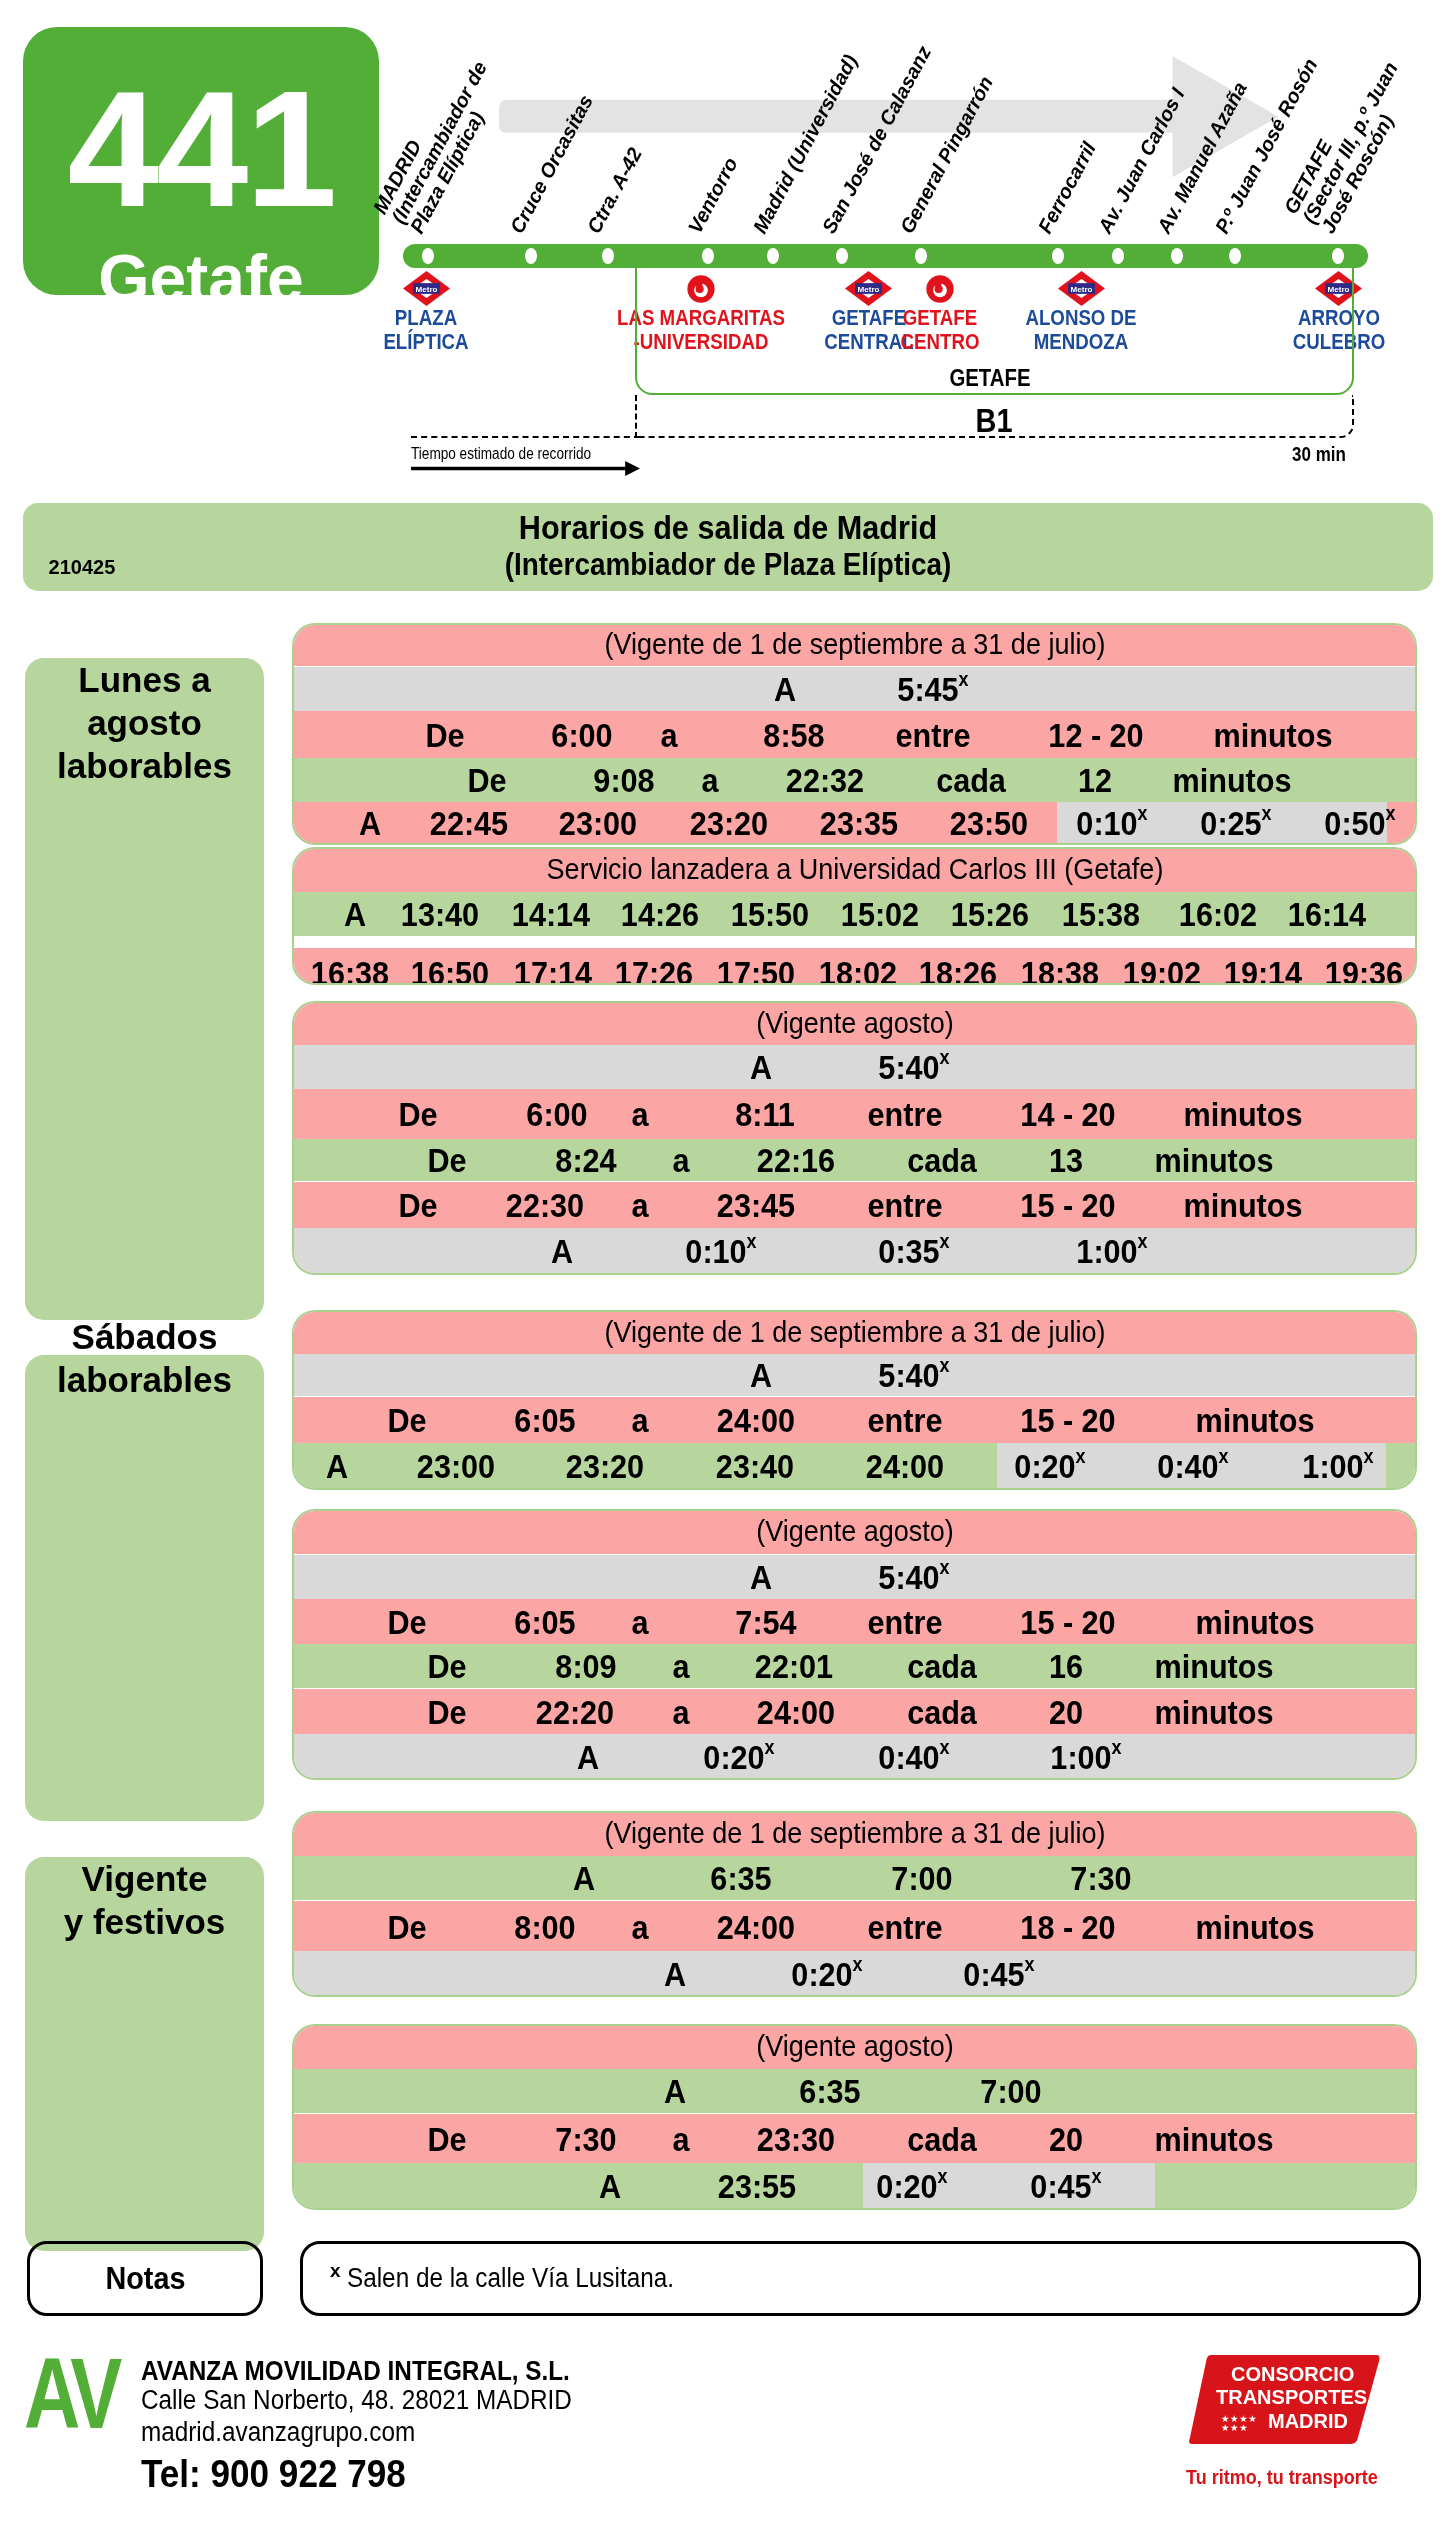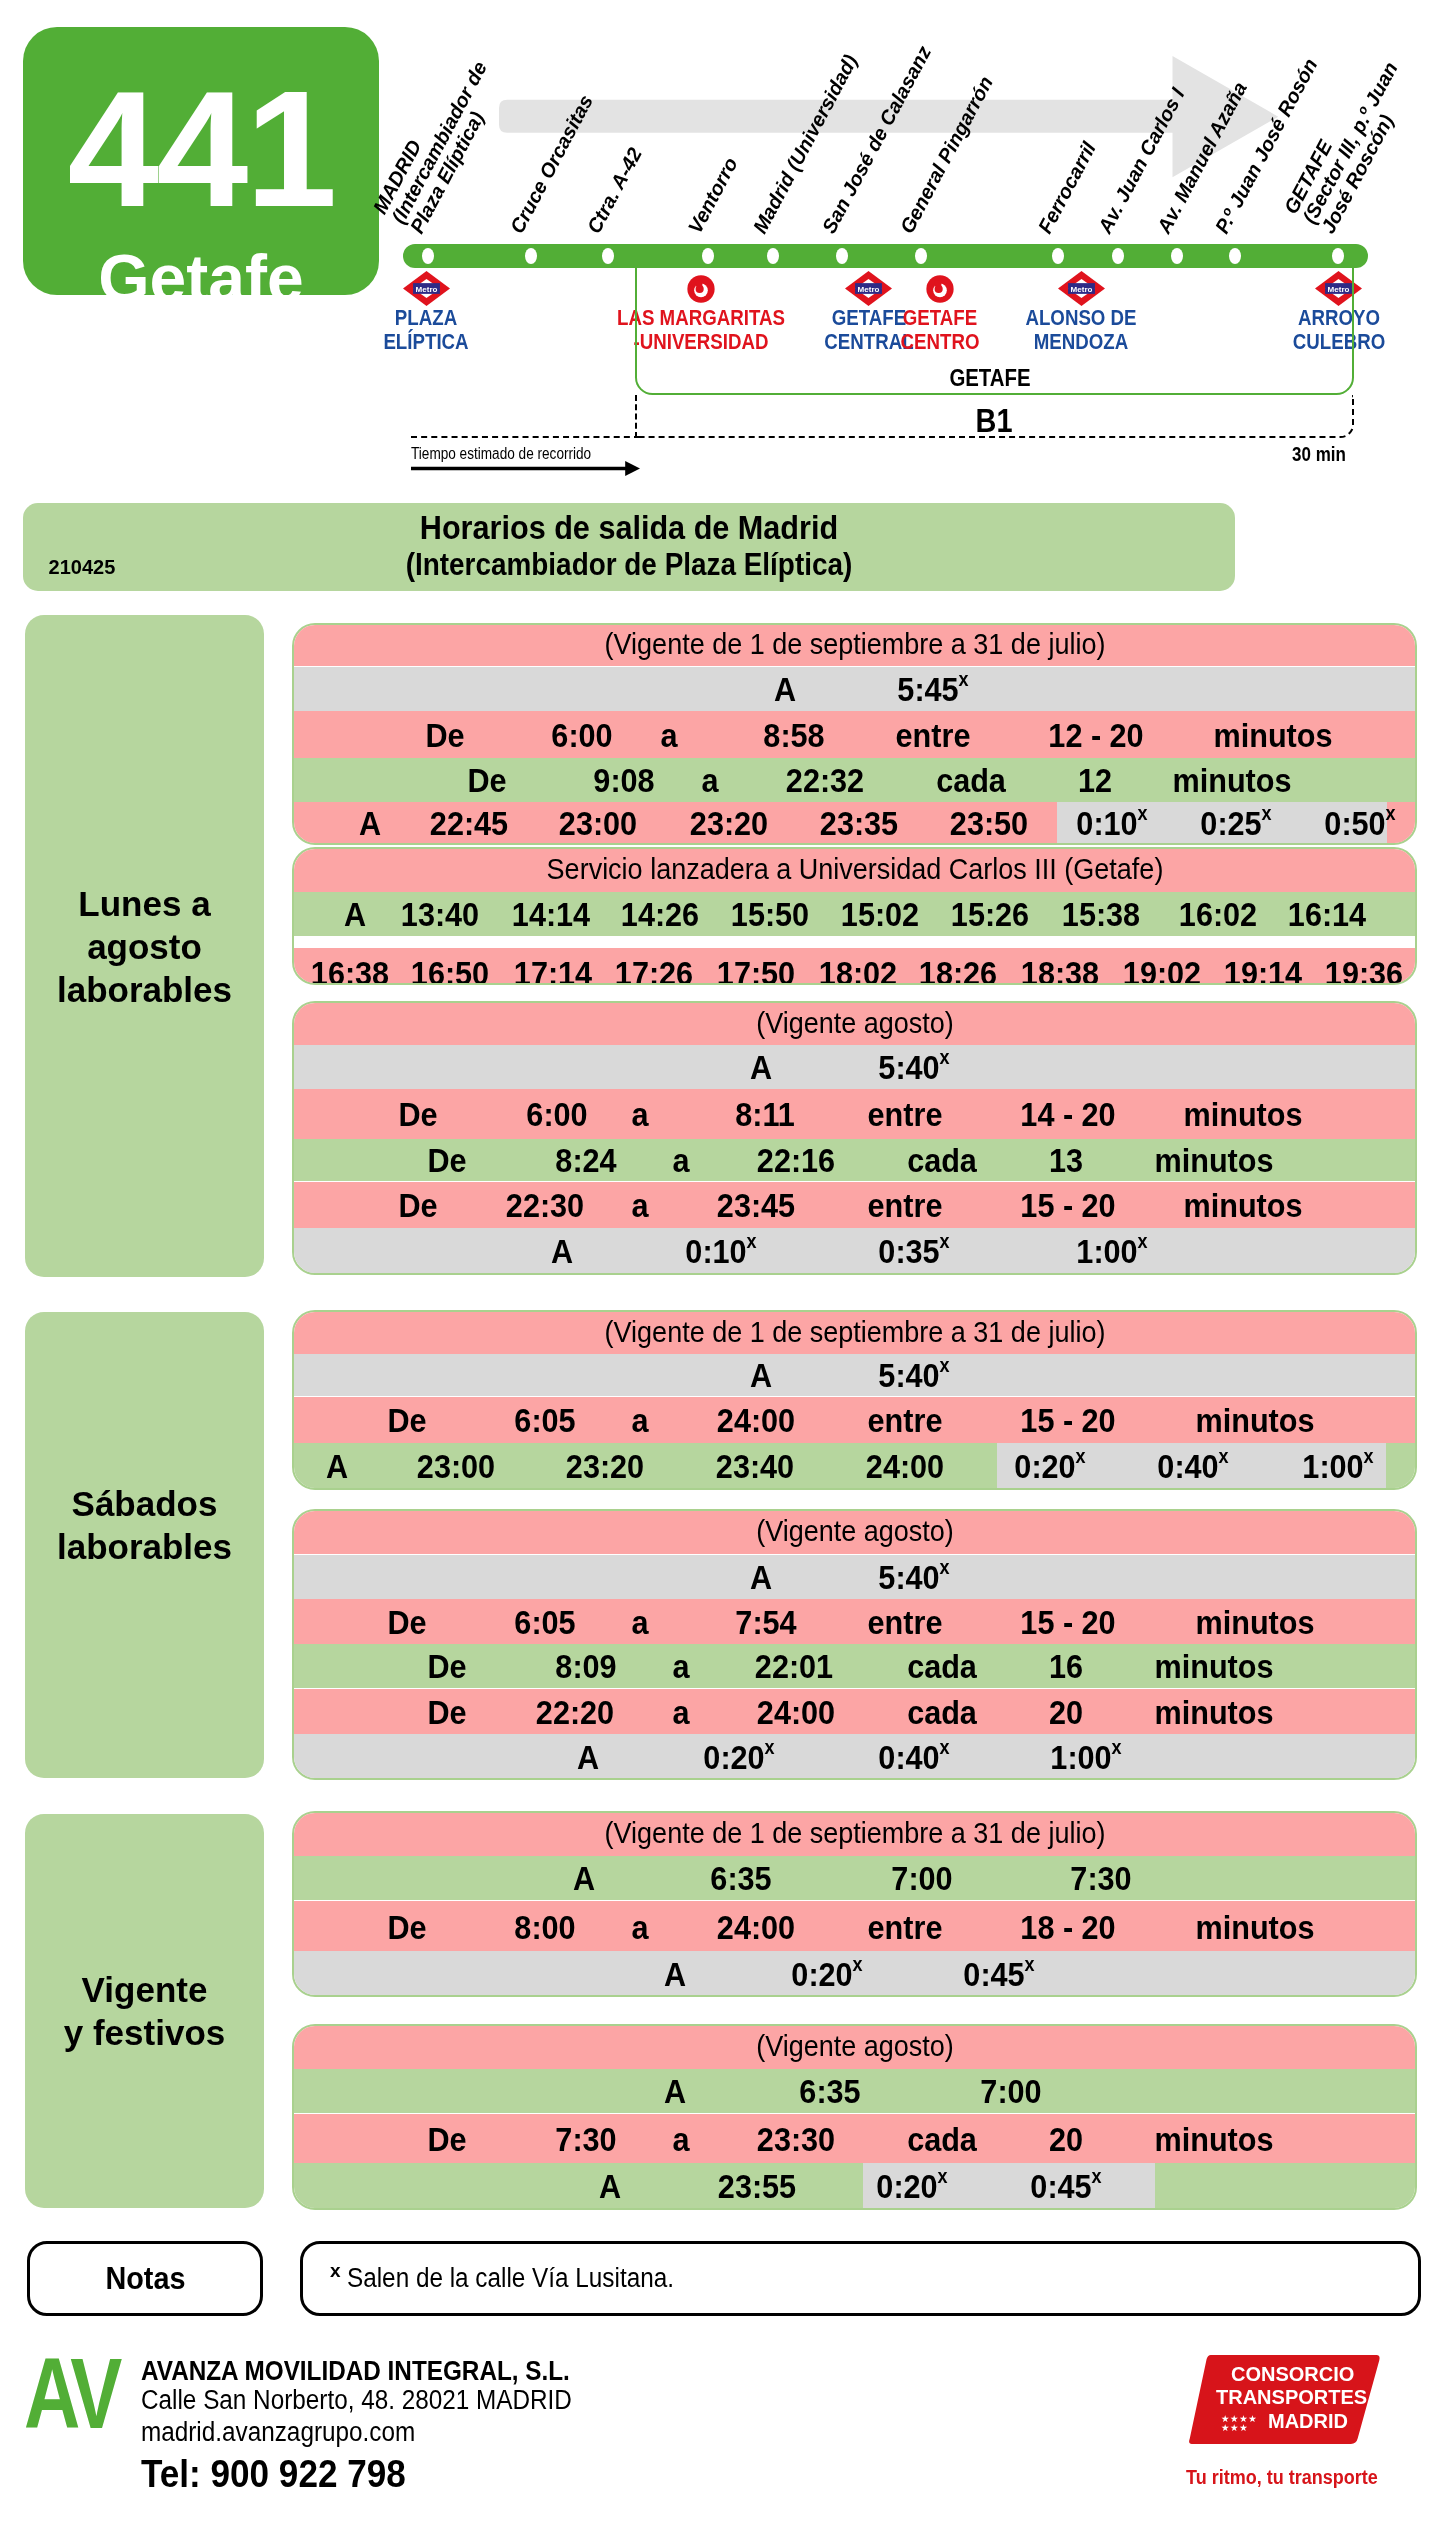--- a/index.html
+++ b/index.html
@@ -10,25 +10,25 @@
   .route-num { left:0; width:100%; top:40px; text-align:center; color:#fff; font-weight:bold; font-size:165px; line-height:1; letter-spacing:-2.7px; }
   .route-dest { left:0; width:100%; top:218px; text-align:center; color:#fff; font-weight:bold; font-size:66px; line-height:1; }
   .route-dest2 { left:0; width:100%; top:290px; text-align:center; color:#fff; font-weight:bold; font-size:46px; line-height:1; }
 
   .stop-label { font-style:italic; font-weight:bold; font-size:20px; line-height:21px; white-space:nowrap;
                 transform-origin:0 100%; transform:rotate(-62deg); }
   .conn-label { font-weight:bold; font-size:22px; line-height:24px; text-align:center; white-space:nowrap; transform:translateX(-50%) scaleX(0.85); }
   .blue { color:#1B4B9A; }
   .red { color:#E0131D; }
 
-  .header-bar { left:23px; top:503px; width:1212px; height:88px; background:#B6D69E; border-radius:15px; }
+  .header-bar { left:23px; top:503px; width:1410px; height:88px; background:#B6D69E; border-radius:15px; }
   .header-title { left:0; width:100%; text-align:center; font-weight:bold; font-size:34px; line-height:35px; transform:scaleX(0.9); }
   .header-code { left:25.6px; top:53px; font-weight:bold; font-size:20px; }
 
-  .side-panel { background:#B6D69E; border-radius:19px; display:flex; align-items:center; justify-content:center; text-align:center; font-weight:bold; font-size:35px; line-height:43px; }
+  .side-panel { background:#B6D69E; border-radius:19px; display:flex; align-items:flex-start; justify-content:center; text-align:center; font-weight:bold; font-size:35px; line-height:43px;margin-top:43px; }
 
   .tbox { border:2.7px solid #A9D18E; border-radius:23px; overflow:hidden; background:#fff; box-sizing:border-box; }
   .row { position:absolute; left:0; width:100%; }
   .g { background:#B6D69E; }
   .gy { background:#D9D9D9; }
   .w { background:#fca5a5; }
   .cell { position:absolute; top:50%; transform:translate(-50%,-50%) scaleX(0.9); font-weight:bold; font-size:34px; white-space:nowrap; line-height:1; }
   .cell sup { font-size:20px; vertical-align:top; position:relative; top:-2.7px; }
   .title-cell { position:absolute; top:50%; left:50%; transform:translate(-50%,-50%) scaleX(0.9); font-size:30px; white-space:nowrap; line-height:1; }
 

